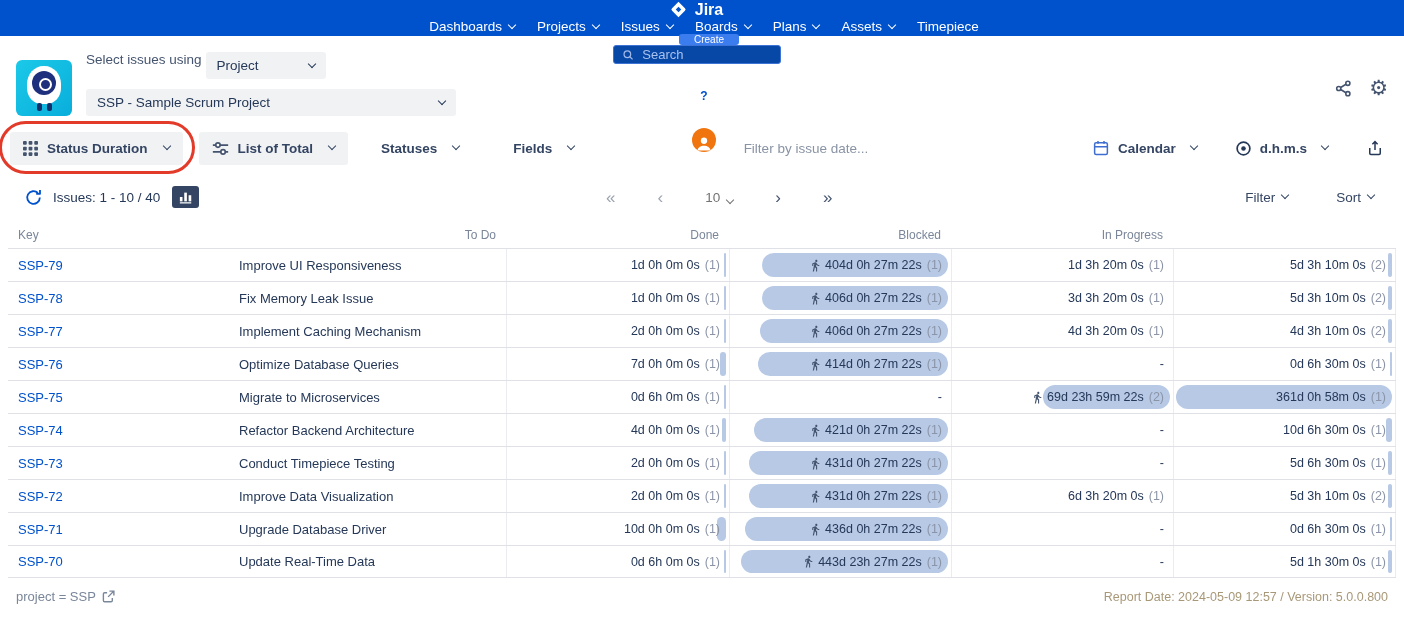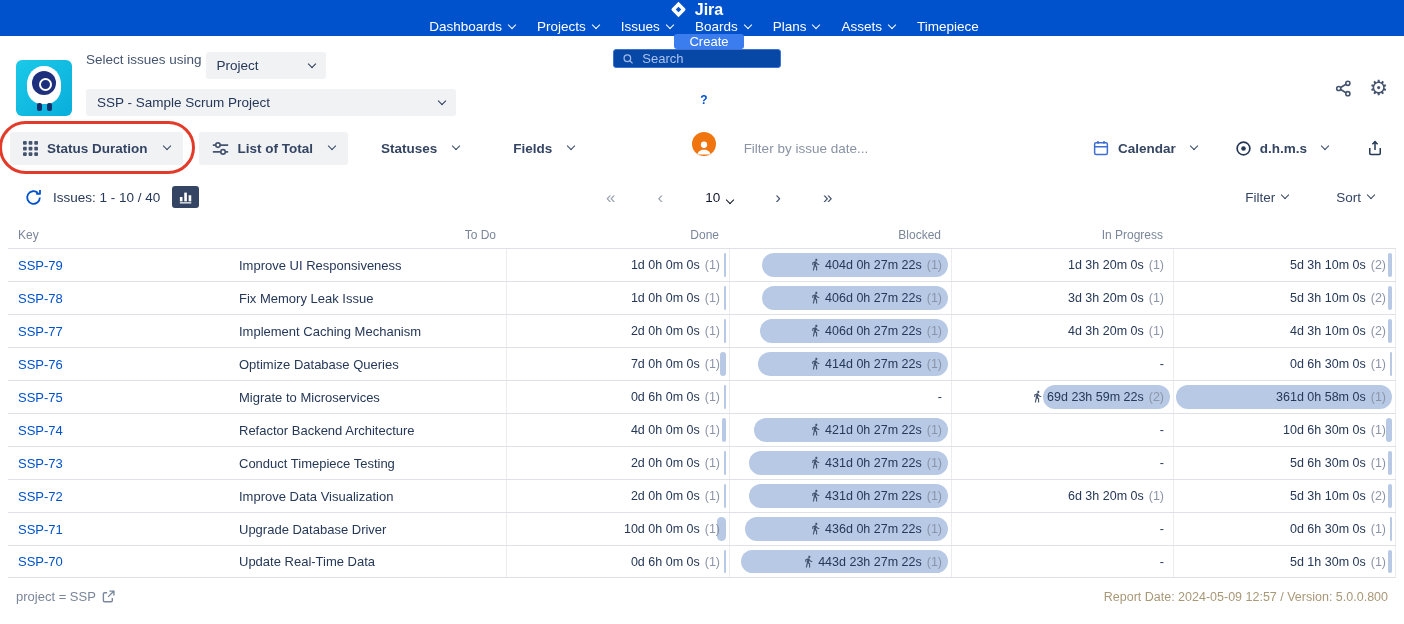--- a/index.html
+++ b/index.html
@@ -5,21 +5,21 @@
   html,body{margin:0;padding:0;}
   *{box-sizing:border-box;}
   body{width:1404px;height:624px;font-family:"Liberation Sans","DejaVu Sans",sans-serif;background:#fff;position:relative;overflow:hidden;}
 
   
   .topnav{height:36px;background:var(--nav-bg,#0052CC);display:flex;align-items:center;padding:0 10px 0 14px;color:#fff;flex-direction:column;}
   .brand{display:flex;align-items:center;gap:7px;font-size:16px;font-weight:bold;margin-right:16px;cursor:pointer;}
   .nav-items{display:flex;align-items:center;height:100%;}
   .nav-item{display:flex;align-items:center;padding:0 11px;font-size:13.5px;height:100%;cursor:pointer;}
   .cv{display:inline-block;width:6px;height:6px;border-right:1.6px solid currentColor;border-bottom:1.6px solid currentColor;transform:rotate(45deg);margin-left:7px;position:relative;top:-2px;flex:none;}
-  .create-btn{background:var(--create-bg,#3B7CEE);color:#fff;border:none;border-radius:3px;font-size:13px;height:27px;padding:0 15px;margin-left:10px;cursor:pointer;font-family:inherit;}
+  .create-btn{background:var(--create-bg,#3B7CEE);color:#fff;border:none;border-radius:3px;font-size:10px;height:27px;padding:0 15px;margin-left:10px;cursor:pointer;font-family:inherit;}
   .tn-spacer{flex:1;}
   .searchbox{display:flex;align-items:center;background:#0747A6;border:1px solid #3E73D6;border-radius:3px;height:25px;width:168px;padding:0 8px;gap:6px;margin-right:14px;}
   .searchbox input{background:transparent;border:none;outline:none;color:#fff;font-size:13px;width:100%;font-family:inherit;}
   .searchbox input::placeholder{color:#A9C2EE;}
   .tn-icon{width:36px;height:30px;display:flex;align-items:center;justify-content:center;cursor:pointer;background:none;border:none;color:#fff;}
   .help-badge{width:18px;height:18px;border-radius:50%;background:#fff;color:#0052CC;font-size:12px;font-weight:bold;display:flex;align-items:center;justify-content:center;}
   .gear-glyph{font-size:19px;line-height:1;font-family:"DejaVu Sans",sans-serif;}
   .avatar{width:24px;height:24px;border-radius:50%;background:#F0750F;display:flex;align-items:flex-end;justify-content:center;overflow:hidden;}
 
   
@@ -52,38 +52,38 @@
   .tb-ricon{display:flex;align-items:center;gap:8px;font-size:13.5px;font-weight:bold;color:#344563;cursor:pointer;background:none;border:none;font-family:inherit;}
 
   
   .pager{display:flex;align-items:center;height:34px;margin-top:10px;padding:0 24px;}
   .refresh{cursor:pointer;display:flex;margin-right:10px;background:none;border:none;padding:0;}
   .issues-count{font-size:13.5px;color:#253858;}
   .chartbtn{width:27px;height:22px;background:#344563;border:none;border-radius:3px;margin-left:12px;display:flex;align-items:center;justify-content:center;cursor:pointer;}
   .pg-center{flex:1;display:flex;align-items:center;justify-content:center;gap:30px;}
   .pg-arrow{font-size:17px;color:#44546F;cursor:pointer;line-height:1;background:none;border:none;font-family:inherit;}
   .pg-arrow.dis{color:#9BA3B1;}
-  .pg-size{display:flex;align-items:flex-end;font-size:13.5px;color:#0f172a;cursor:pointer;background:none;border:none;font-family:inherit;}
+  .pg-size{display:flex;align-items:flex-end;font-size:13.5px;color:#737373;cursor:pointer;background:none;border:none;font-family:inherit;}
   .pg-right{display:flex;gap:36px;}
   .pg-link{font-size:13.5px;color:#344563;cursor:pointer;display:flex;align-items:center;background:none;border:none;font-family:inherit;}
 
   
   .table{margin:8px 8px 0 8px;}
   .thead,.tr{display:grid;grid-template-columns:221px 277px 223px 222px 222px 223px;}
   .th{font-size:12px;color:#7A869A;padding:6px 10px;}
   .th.num{text-align:right;padding-right:10px;}
   .tr{border-top:1px solid #DFE1E6;height:33px;}
   .tr:last-child{border-bottom:1px solid #DFE1E6;}
   .td{display:flex;align-items:center;padding:0 10px;font-size:13px;color:#253858;position:relative;white-space:nowrap;overflow:hidden;}
   .td.dur{justify-content:flex-end;font-size:12.5px;border-left:1px solid #EBECF0;padding-right:9px;}
   .td.dur.last{border-right:1px solid #EBECF0;}
   .key{color:var(--link,#0052CC);text-decoration:none;font-size:13px;}
   .cnt{color:#8C95A8;margin-left:5px;}
   .bar{position:absolute;right:3px;top:4px;bottom:4px;background:var(--bar-fill,#B7C9E5);border-radius:12px;z-index:0;}
-  .val{position:relative;z-index:1;display:flex;}
+  .val{position:relative;z-index:1;display:flex;align-items:center;}
   .run{margin-right:3px;flex:none;}
 
   
   .footer{display:flex;justify-content:space-between;align-items:center;padding:11px 16px 0 16px;}
   .f-left{display:flex;align-items:center;gap:6px;font-size:13px;color:#7A869A;}
   .f-right{font-size:12.5px;color:#A89878;}
 </style>
 </head>
 <body>
 

